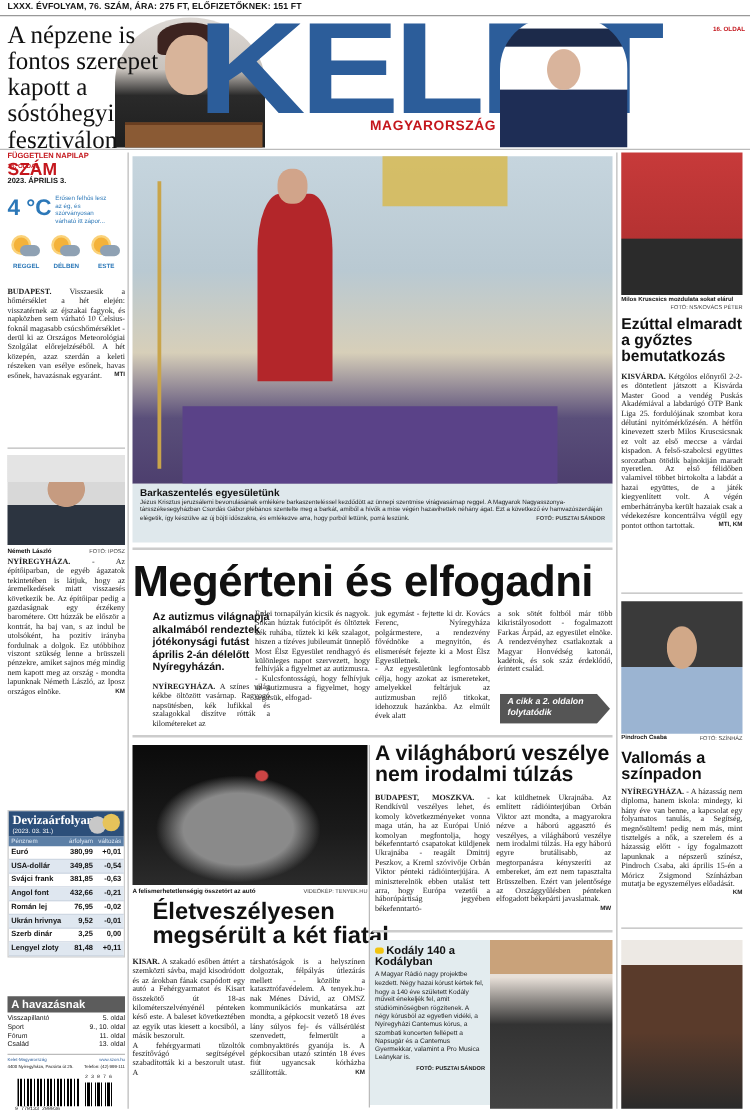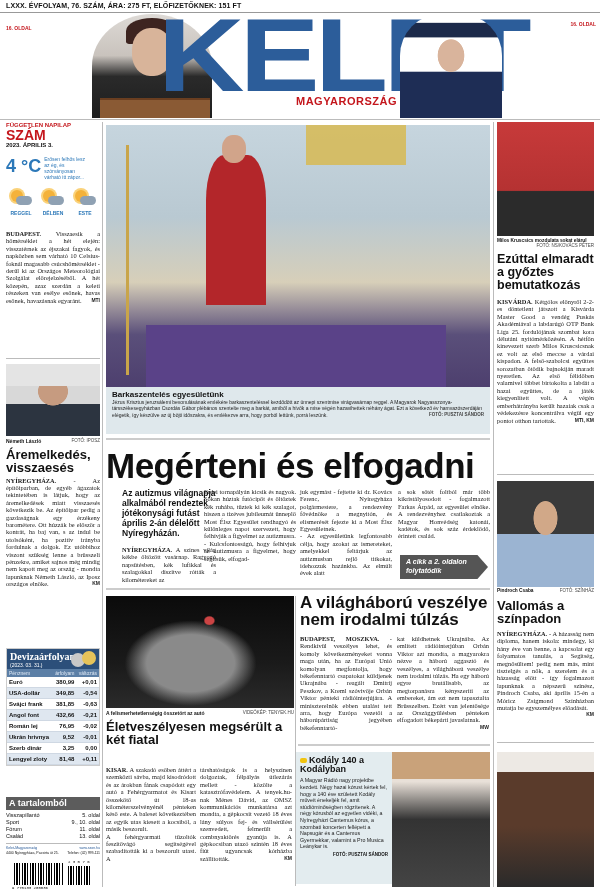--- a/index.html
+++ b/index.html
@@ -72,20 +72,21 @@
 <body>
 
 <div class="abs topline sans">LXXX. ÉVFOLYAM, 76. SZÁM, ÁRA: 275 FT, ELŐFIZETŐKNEK: 151 FT</div>
 <div class="abs toprule"></div>
 
 <div class="abs woman-photo"></div>
 <div class="abs woman-hair"></div>
 <div class="abs woman-face"></div>
 <div class="abs zither"></div>
 <div class="abs kicker-left">
+  <div>A népzene is fontos szerepet kapott a sóstóhegyi fesztiválon</div>
   <div class="page-ref">16. OLDAL</div>
 </div>
 
 <div class="abs logo">KELET</div>
 <div class="abs logo-sub">MAGYARORSZÁG</div>
 
 <div class="abs driver"></div>
 <div class="abs kicker-right">
   <div class="page-ref">16. OLDAL</div>
 </div>
@@ -123,21 +124,20 @@
       <div>ESTE</div>
     </div>
 </div>
 <div class="abs lcol" style="top:228px">
   <div class="body" style="margin-top:2px"><span class="dl">BUDAPEST.</span> <span>Visszaesik a hőmérséklet a hét elején: visszatérnek az éjszakai fagyok, és napközben sem várható 10 Celsius-foknál magasabb csúcshőmérséklet - derül ki az Országos Meteorológiai Szolgálat előrejelzéséből. A hét közepén, azaz szerdán a keleti részeken van esélye esőnek, havas esőnek, havazásnak egyaránt.</span> <span class="sig">MTI</span></div>
 </div>
 <div class="abs hrule" style="left:6px;top:358px;width:94px"></div>
 <div class="abs lcol portrait" style="top:364px;height:72px"></div>
 <div class="abs lcol" style="top:438px">
   <div class="cap"><span>Németh László</span><span class="credit">FOTÓ: IPOSZ</span></div>
-  <div class="head1" style="font-size:13px;margin-top:4px">Áremelkedés, visszaesés</div>
   <div class="body" style="margin-top:2px"><span class="dl">NYÍREGYHÁZA.</span> <span>- Az építőiparban, de egyéb ágazatok tekintetében is látjuk, hogy az áremelkedések miatt visszaesés következik be. Az építőipar pedig a gazdaságnak egy érzékeny barométere. Ott húzzák be először a kontrát, ha baj van, s az indul be utolsóként, ha pozitív irányba fordulnak a dolgok. Ez utóbbihoz viszont szükség lenne a brüsszeli pénzekre, amiket sajnos még mindig nem kapott meg az ország - mondta lapunknak Németh László, az Iposz országos elnöke.</span> <span class="sig">KM</span></div>
 </div>
 
 <div class="abs fx">
   <div class="fx-head">
     <div class="fx-title">Devizaárfolyam</div>
     <div class="fx-date">(2023. 03. 31.)</div>
     <span class="coin" style="right:14px;background:#c8c8c8"></span>
     <span class="coin" style="right:3px;top:2px;background:#e6c35a"></span>
   </div>
@@ -183,21 +183,21 @@
         <span class="c3">0,00</span>
       </div>
       <div class="fx-row">
         <span class="c1">Lengyel zloty</span>
         <span class="c2">81,48</span>
         <span class="c3">+0,11</span>
       </div>
     </div>
 </div>
 
-<div class="abs toc-title">A tartalomból</div>
+<div class="abs toc-title">A havazásnak</div>
 <div class="abs" style="left:6px;top:812px;width:94px" id="toc-list">
     <div class="toc-row">
       <span>Visszapillantó</span>
       <span>5. oldal</span>
     </div>
     <div class="toc-row">
       <span>Sport</span>
       <span>9., 10. oldal</span>
     </div>
     <div class="toc-row">
@@ -248,21 +248,21 @@
 <div class="abs body" style="left:204px;top:488px;width:92px;white-space:pre-line">Erdei tornapályán kicsik és nagyok. Sokan húztak futócipőt és öltöztek kék ruhába, tűztek ki kék szalagot, hiszen a tízéves jubileumát ünneplő Most Élsz Egyesület rendhagyó és különleges napot szervezett, hogy felhívják a figyelmet az autizmusra.
  - Kulcsfontosságú, hogy felhívjuk az autizmusra a figyelmet, hogy segítsük, elfogad-</div>
 <div class="abs body" style="left:300px;top:488px;width:92px;white-space:pre-line">juk egymást - fejtette ki dr. Kovács Ferenc, Nyíregyháza polgármestere, a rendezvény fővédnöke a megnyitón, és elismerését fejezte ki a Most Élsz Egyesületnek.
  - Az egyesületünk legfontosabb célja, hogy azokat az ismereteket, amelyekkel feltárjuk az autizmusban rejlő titkokat, idehozzuk hazánkba. Az elmúlt évek alatt</div>
 <div class="abs body" style="left:398px;top:488px;width:92px;white-space:pre-line">a sok sötét foltból már több kikristályosodott - fogalmazott Farkas Árpád, az egyesület elnöke. A rendezvényhez csatlakoztak a Magyar Honvédség katonái, kadétok, és sok száz érdeklődő, érintett család.</div>
 <div class="abs cont">A cikk a 2. oldalon folytatódik</div>
 <div class="abs hrule" style="left:106px;top:588px;width:384px;height:2px;background:#ccc"></div>
 
 <div class="abs crash"></div>
 <div class="abs cap" style="left:106px;top:710px;width:188px"><span>A felismerhetetlenségig összetört az autó</span><span class="credit">VIDEÓKÉP: TENYEK.HU</span></div>
-<div class="abs head1" style="left:106px;top:720px;width:190px;font-size:13px">Életveszélyesen megsérült a két fiatal</div>
+<div class="abs head1" style="left:122px;top:720px;width:190px;font-size:19px">Életveszélyesen megsérült a két fiatal</div>
 <div class="abs body" style="left:106px;top:766px;width:90px;white-space:pre-line"><span class="dl">KISAR.</span> <span>A szakadó esőben áttért a szemközti sávba, majd kisodródott és az árokban fának csapódott egy autó a Fehérgyarmatot és Kisart összekötő út 18-as kilométerszelvényénél pénteken késő este. A baleset következtében az egyik utas kiesett a kocsiból, a másik beszorult.
  A fehérgyarmati tűzoltók feszítővágó segítségével szabadították ki a beszorult utast. A</span></div>
 <div class="abs body" style="left:200px;top:766px;width:92px"><span>társhatóságok is a helyszínen dolgoztak, félpályás útlezárás mellett - közölte a katasztrófavédelem. A tenyek.hu-nak Ménes Dávid, az OMSZ kommunikációs munkatársa azt mondta, a gépkocsit vezető 18 éves lány súlyos fej- és vállsérülést szenvedett, felmerült a combnyaktörés gyanúja is. A gépkocsiban utazó szintén 18 éves fiút ugyancsak kórházba szállították.</span> <span class="sig">KM</span></div>
 <div class="abs vrule" style="left:295px;top:596px;height:290px"></div>
 
 <div class="abs head1" style="left:300px;top:594px;width:192px;font-size:17px">A világháború veszélye nem irodalmi túlzás</div>
 <div class="abs body" style="left:300px;top:635px;width:92px"><span class="dl">BUDAPEST, MOSZKVA.</span> <span>- Rendkívül veszélyes lehet, és komoly következményeket vonna maga után, ha az Európai Unió komolyan megfontolja, hogy békefenntartó csapatokat küldjenek Ukrajnába - reagált Dmitrij Peszkov, a Kreml szóvivője Orbán Viktor pénteki rádióinterjújára. A miniszterelnök ebben utalást tett arra, hogy Európa vezetői a háborúpártiság jegyében békefenntartó-</span></div>
 <div class="abs body" style="left:397px;top:635px;width:92px"><span>kat küldhetnek Ukrajnába. Az említett rádióinterjúban Orbán Viktor azt mondta, a magyarokra nézve a háború aggasztó és veszélyes, a világháború veszélye nem irodalmi túlzás. Ha egy háború egyre brutálisabb, az megtorpanásra kényszeríti az embereket, ám ezt nem tapasztalta Brüsszelben. Ezért van jelentősége az Országgyűlésben pénteken elfogadott békepárti javaslatnak.</span> <span class="sig">MW</span></div>
 <div class="abs hrule" style="left:298px;top:744px;width:192px;height:2px;background:#ccc"></div>
 

